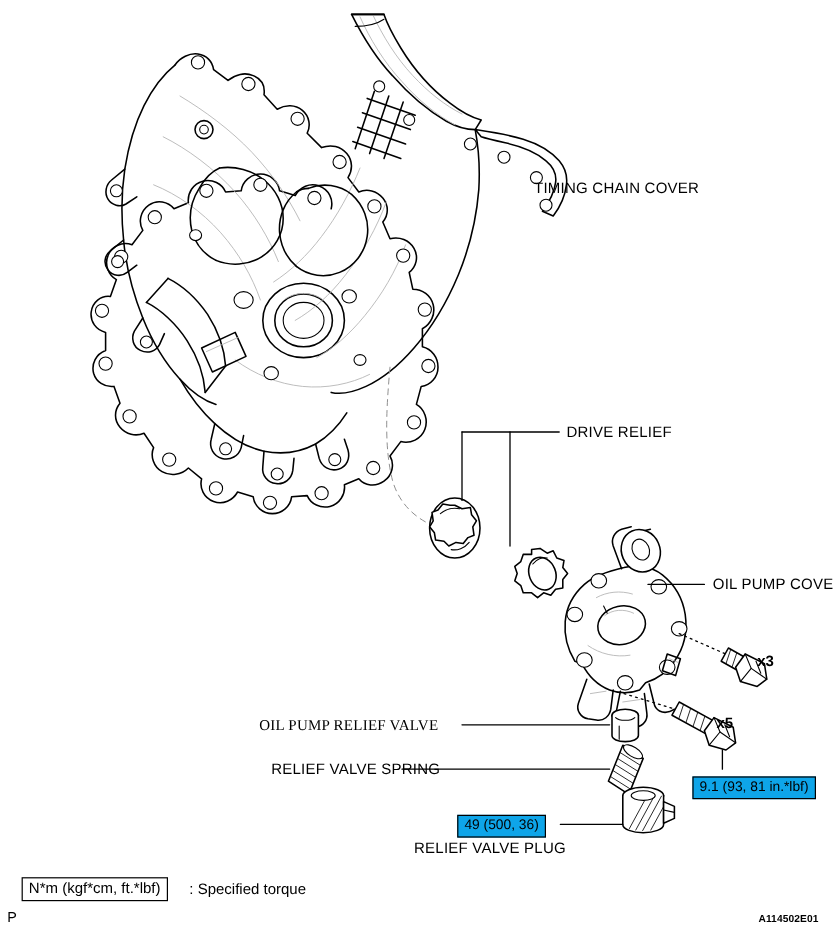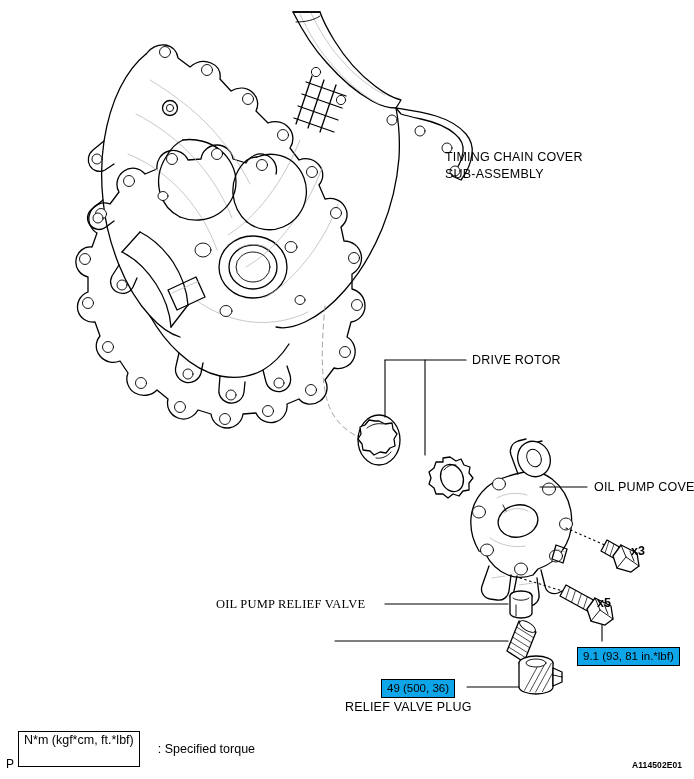--- a/index.html
+++ b/index.html
@@ -55,21 +55,21 @@
     position: absolute;
     left: 18px;
     top: 731px;
     display: flex;
     align-items: center;
     white-space: nowrap;
   }
   .legend-box {
     border: 1.4px solid #000;
     font-size: 12.5px;
-    padding: 1px 5px 18px 5px;
+    padding: 1px 5px 2px 5px;
     line-height: 15px;
     background: #fff;
   }
   .legend-text {
     font-size: 12.5px;
     margin-left: 18px;
     line-height: 15px;
   }
   .corner-p {
     position: absolute;
@@ -461,29 +461,29 @@
       <path class="sF" d="M553 668 L 562 672 L 562 682 L 553 686 Z"></path>
       <path class="sT" d="M553 675 L 562 677"></path>
 
       <path class="lead" d="M519 687 L 467 687"></path>
     </g>
 
   </svg>
 
   <div class="lbl two-line" style="left:445px; top:149px;">
     <div>TIMING CHAIN COVER</div>
-    <div>SUB-ASSEMBLY</div>
   </div>
 
-  <div class="lbl" style="left:472px; top:352px;">DRIVE ROTOR</div>
+  <div class="lbl" style="left:472px; top:352px;">DRIVE RELIEF</div>
 
   <div class="lbl" style="left:594px; top:479px;">OIL PUMP COVER</div>
 
   <div class="lbl" style="left:216px; top:596px;font-family:Liberation Serif, serif;">OIL PUMP RELIEF VALVE</div>
 
+  <div class="lbl" style="left:226px; top:633px;">RELIEF VALVE SPRING</div>
 
   <div class="lbl" style="left:345px; top:699px;">RELIEF VALVE PLUG</div>
 
   <div class="mult" style="left:619px; top:544px;margin-left:12px;">x3</div>
 
   <div class="mult" style="left:597px; top:596px;">x5</div>
 
   <div class="torque-box" style="left:577px; top:647px;">9.1 (93, 81 in.*lbf)</div>
 
   <div class="torque-box" style="left:381px; top:679px;">49 (500, 36)</div>

